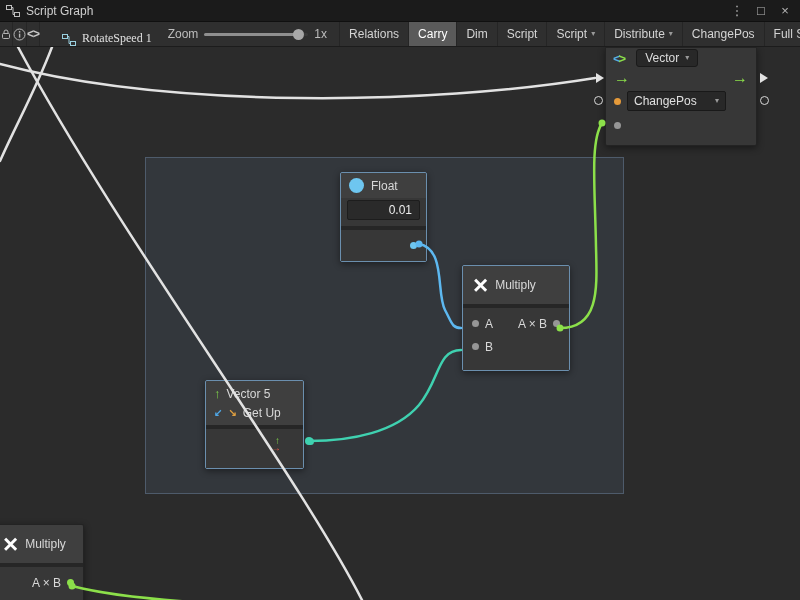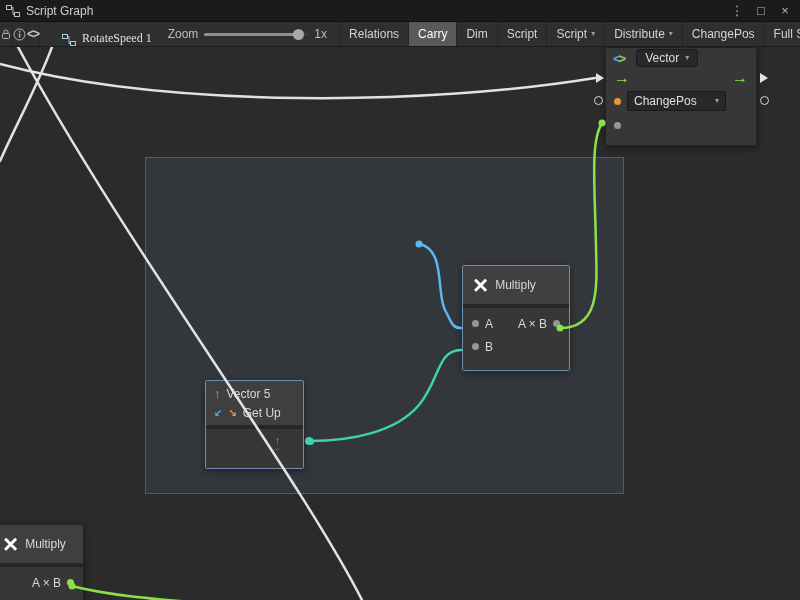--- a/index.html
+++ b/index.html
@@ -160,20 +160,33 @@
       <div class="tb-btn">
           <span>Full Screen</span>
         </div>
     </div>
   </div>
 
   <div class="canvas">
 
     <div class="selection"></div>
 
+    <div class="node selected" style="left:340px;top:125px;width:85px;">
+      <div class="hdr">
+        <span class="float-icon"></span>
+        <span>Float</span>
+      </div>
+      <div class="field">0.01</div>
+      <div class="sep"></div>
+      <div class="body">
+        <div class="port-row" style="justify-content:flex-end;">
+          <span class="dot blue"></span>
+        </div>
+      </div>
+    </div>
 
     <div class="node selected" style="left:462px;top:218px;width:106px;">
       <div class="hdr big">
         <span class="x-icon">×</span>
         <span>Multiply</span>
       </div>
       <div class="sep"></div>
       <div class="body" style="padding-bottom:12px;">
         <div class="port-row">
           <span class="dot"></span>

